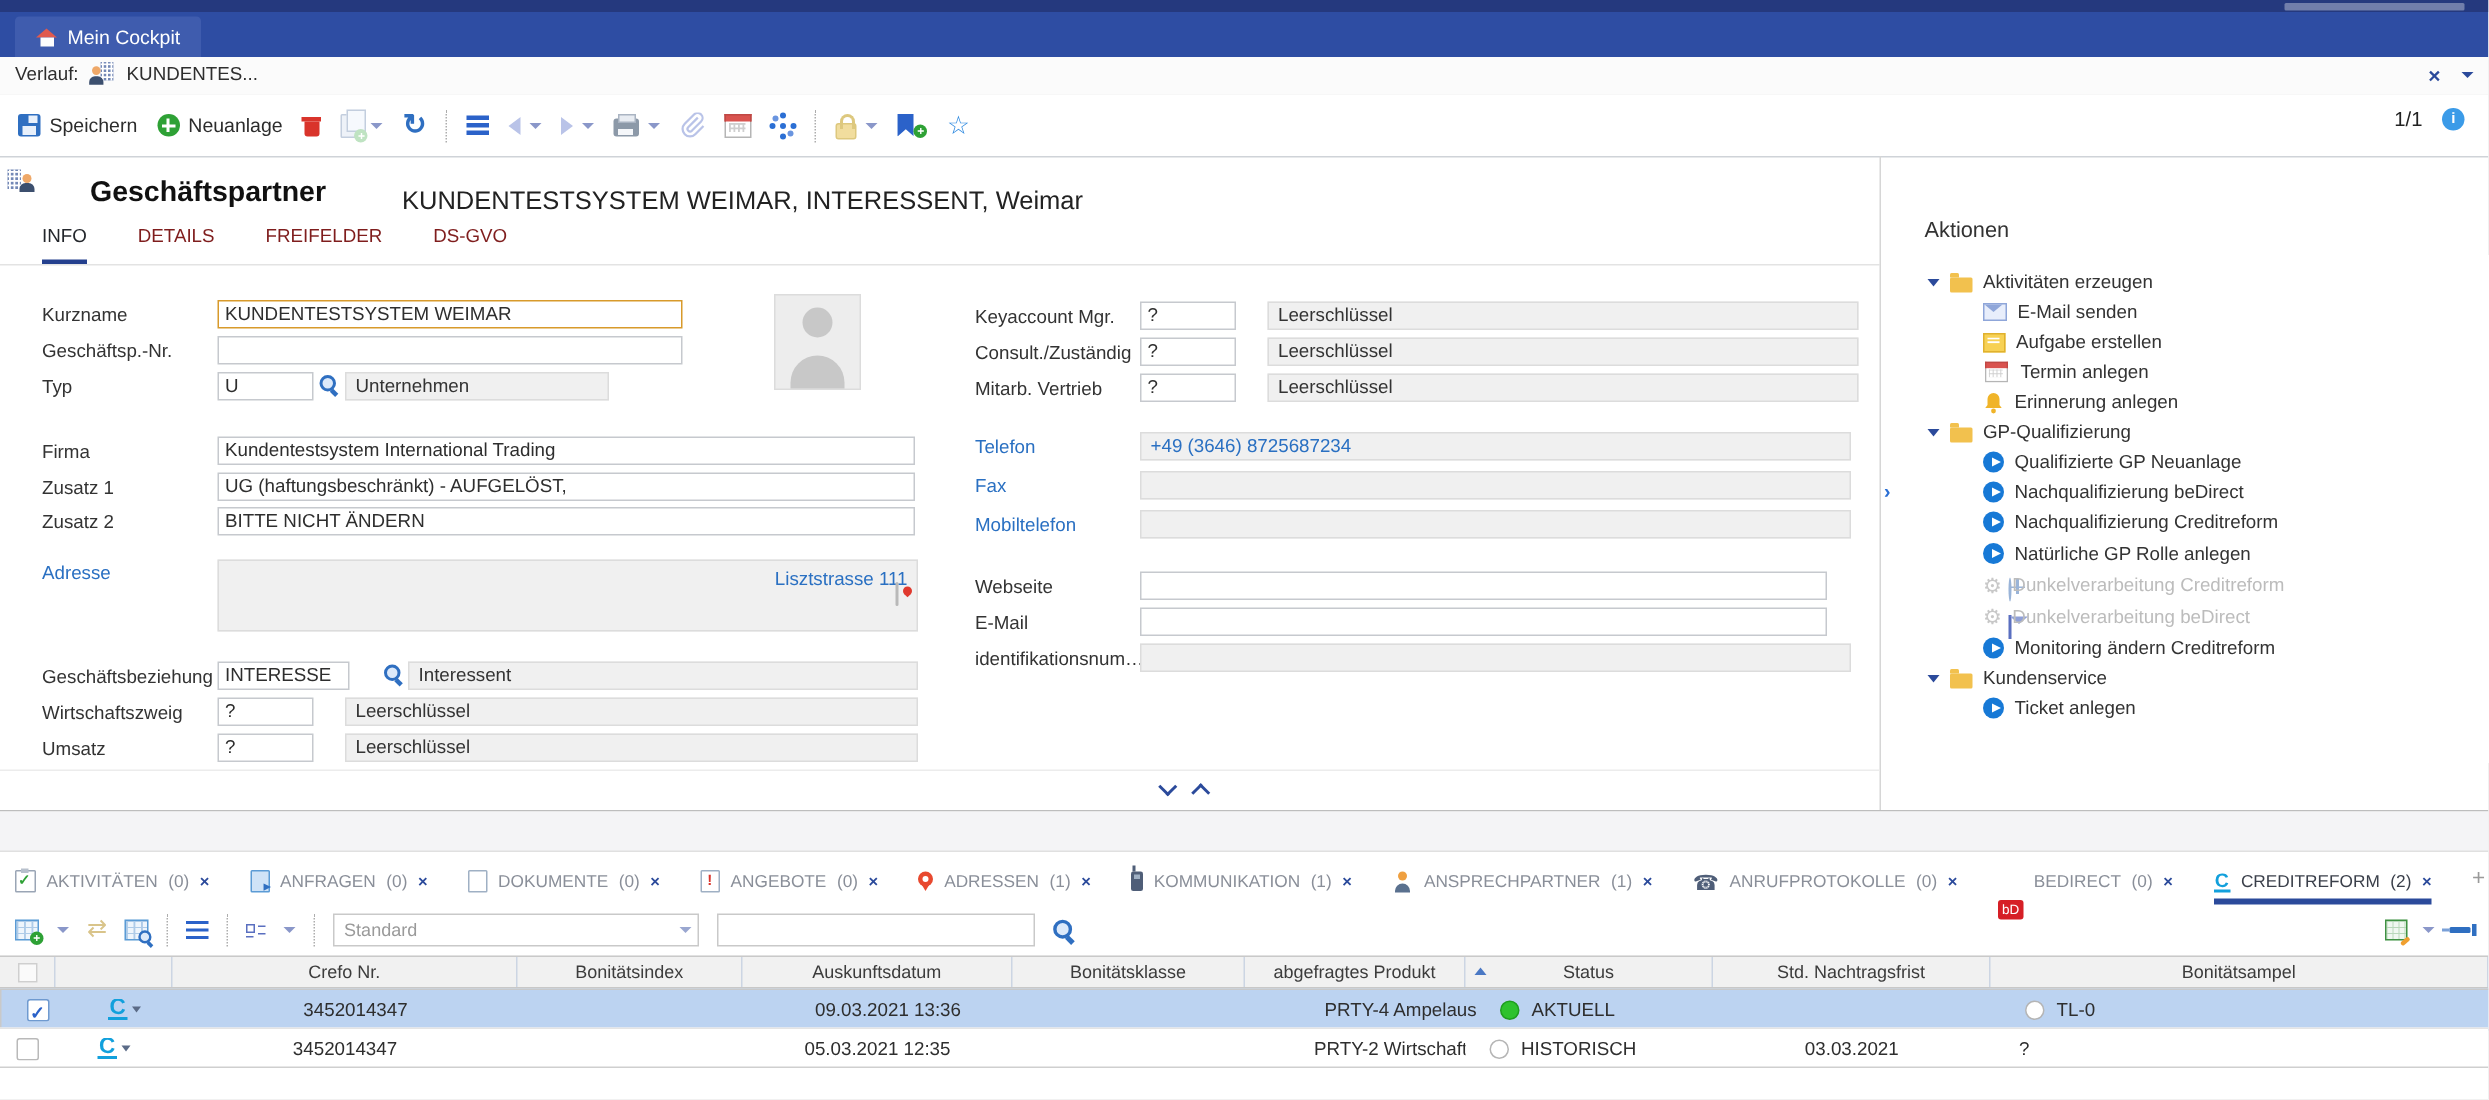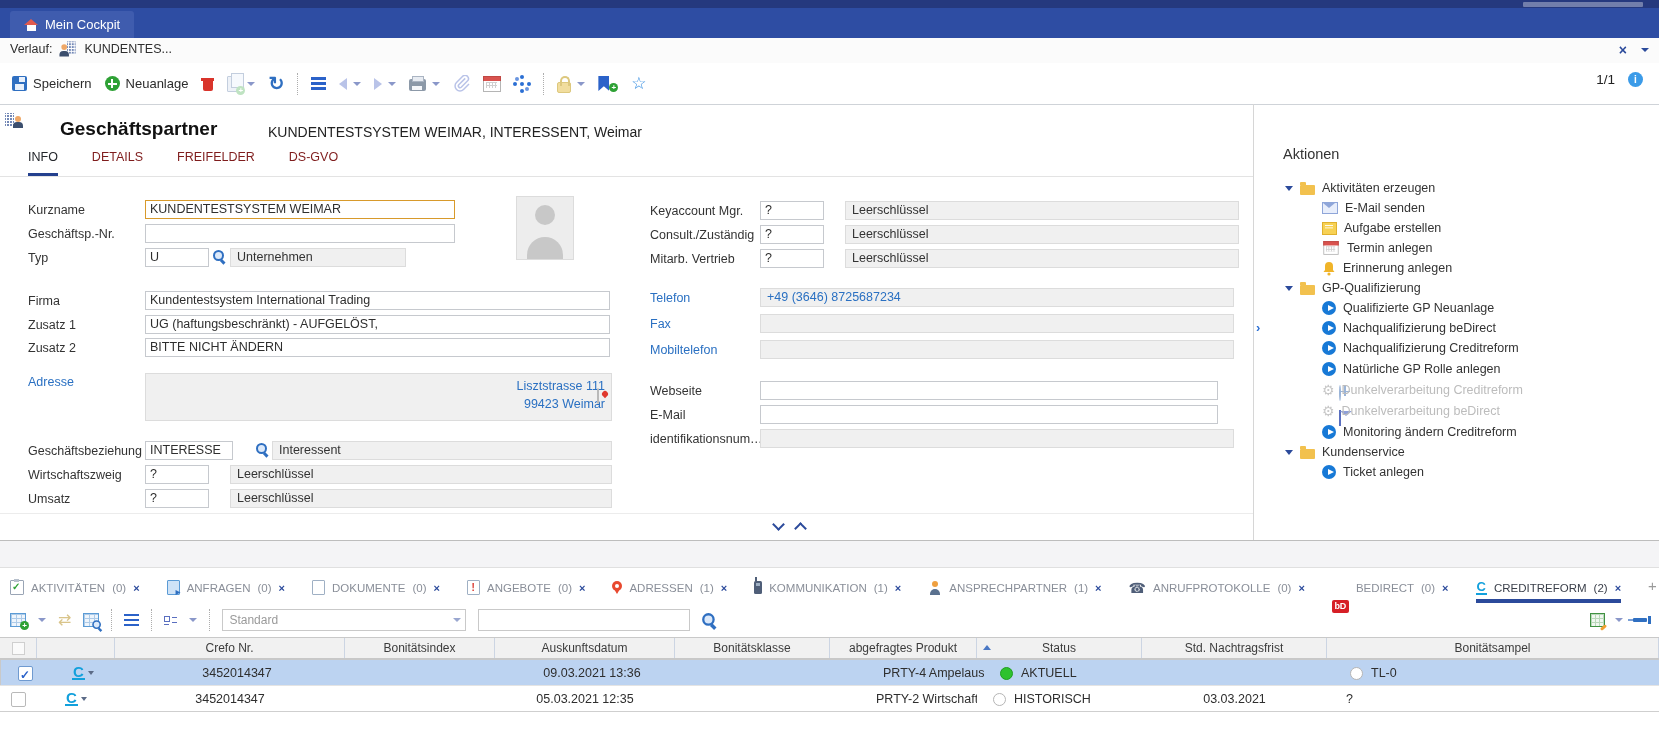--- a/index.html
+++ b/index.html
@@ -81,21 +81,21 @@
   .ic-star{color:#2f8ae0;font-size:17px;line-height:17px;}
 
   
   .mag{position:relative;width:14px;height:14px;display:inline-block;}
   .mag::before{content:"";position:absolute;left:1px;top:1px;width:7px;height:7px;border:2px solid #2f6fc1;border-radius:50%;background:#dce9fa;}
   .mag::after{content:"";position:absolute;left:10px;top:10px;width:5px;height:2.5px;background:#2f6fc1;transform:rotate(45deg);transform-origin:0 0;}
 
   
   .rh-icon{left:14px;top:110px;transform:scale(2.1);transform-origin:top left;}
   .rh-title{left:60px;top:118px;font-size:19px;font-weight:bold;color:#111;}
-  .rh-sub{left:268px;top:124px;font-size:14px;color:#222;}
+  .rh-sub{left:268px;top:124px;font-size:17px;color:#222;}
 
   
   .dtabs{position:absolute;left:28px;top:150px;display:flex;gap:34px;height:26px;}
   .dtab{font-size:12.5px;color:#7f1d1d;padding-bottom:7px;cursor:default;}
   .dtab.active{color:#23262b;border-bottom:3px solid #24408e;}
   .dtabline{position:absolute;left:0;top:176px;width:1253px;height:1px;background:#e3e3e3;}
 
   
   .lbl{position:absolute;color:#333;line-height:19px;white-space:nowrap;}
   .lbl.link{color:#2a70c2;}
@@ -161,21 +161,21 @@
   .ic-doc.blue{background:#cfe3f7;border-color:#5b9bd5;}
   .ic-doc.blue::after{content:"\25B8";position:absolute;right:-2px;bottom:-3px;color:#2f6fc1;font-size:10px;}
   .ic-doc.excl::after{content:"!";position:absolute;left:3.5px;top:1px;color:#d9342b;font-weight:bold;font-size:10px;}
   .ic-pin{position:relative;width:10px;height:10px;border-radius:50%;background:#e8492f;margin-bottom:4px;}
   .ic-pin::before{content:"";position:absolute;left:3px;top:3px;width:4px;height:4px;border-radius:50%;background:#fff;}
   .ic-pin::after{content:"";position:absolute;left:2px;top:8px;border-left:3px solid transparent;border-right:3px solid transparent;border-top:5px solid #e8492f;}
   .ic-walk{position:relative;width:8px;height:13px;background:#4f5e78;border-radius:1.5px;}
   .ic-walk::before{content:"";position:absolute;left:1px;top:-4px;width:2px;height:4px;background:#4f5e78;}
   .ic-walk::after{content:"";position:absolute;left:2px;top:2px;width:4px;height:3px;background:#9fb0c4;}
   .ic-phone{color:#4f5e78;font-size:14px;line-height:14px;}
-  .ic-bd{width:17px;height:13px;background:#d61f26;border-radius:2px;color:#fff;font-weight:bold;font-size:9px;line-height:13px;text-align:center;margin-top:38px;}
+  .ic-bd{width:17px;height:13px;background:#d61f26;border-radius:2px;color:#fff;font-weight:normal;font-size:9px;line-height:13px;text-align:center;margin-top:38px;}
   .ic-cref{color:#12a0dc;font-weight:bold;font-size:13px;line-height:12px;border-bottom:2px solid #12a0dc;padding:0 1px;}
 
   
   .listbar{position:absolute;left:10px;top:603px;height:34px;display:flex;align-items:center;gap:12px;}
   .ic-grid{position:relative;width:14px;height:12px;border:1px solid #5b9bd5;
       background-image:linear-gradient(#aecbe8 1px,transparent 1px),linear-gradient(90deg,#aecbe8 1px,transparent 1px);
       background-size:5px 4px;background-color:#eef5fc;}
   .ic-grid .plus{position:absolute;right:-4px;bottom:-4px;width:9px;height:9px;border-radius:50%;background:#2ea135;color:#fff;font-size:8px;font-weight:bold;line-height:9px;text-align:center;}
   .ic-grid .magmini{position:absolute;right:-6px;bottom:-6px;transform:scale(.8);}
   .ic-sync{color:#d9c48a;font-size:16px;line-height:14px;}
@@ -345,21 +345,20 @@
 
   <span class="lbl" style="left:28px;top:316px">Zusatz 1</span>
   <input class="inp" style="left: 145px; top: 315px; width: 455px;" value="UG (haftungsbeschränkt) - AUFGELÖST,">
 
   <span class="lbl" style="left:28px;top:339px">Zusatz 2</span>
   <input class="inp" style="left: 145px; top: 338px; width: 455px;" value="BITTE NICHT ÄNDERN">
 
   <span class="lbl link" style="left:28px;top:373px">Adresse</span>
   <div class="adrbox" style="left:145px;top:373px;width:453px;height:40px">
     <a href="#">Lisztstrasse 111</a>
-    <a href="#">99423 Weimar</a>
   </div>
   <span class="abs ic-map" style="left:580px;top:386px"></span>
 
   <span class="lbl" style="left:28px;top:442px">Geschäftsbeziehung</span>
   <input class="inp" style="left: 145px; top: 441px; width: 78px;" value="INTERESSE">
   <span class="abs mag" style="left:236px;top:442px"></span>
   <span class="abs ic-persmall" style="left:253px;top:442px"></span>
   <span class="ro" style="left:272px;top:441px;width:326px">Interessent</span>
 
   <span class="lbl" style="left:28px;top:466px">Wirtschaftszweig</span>

